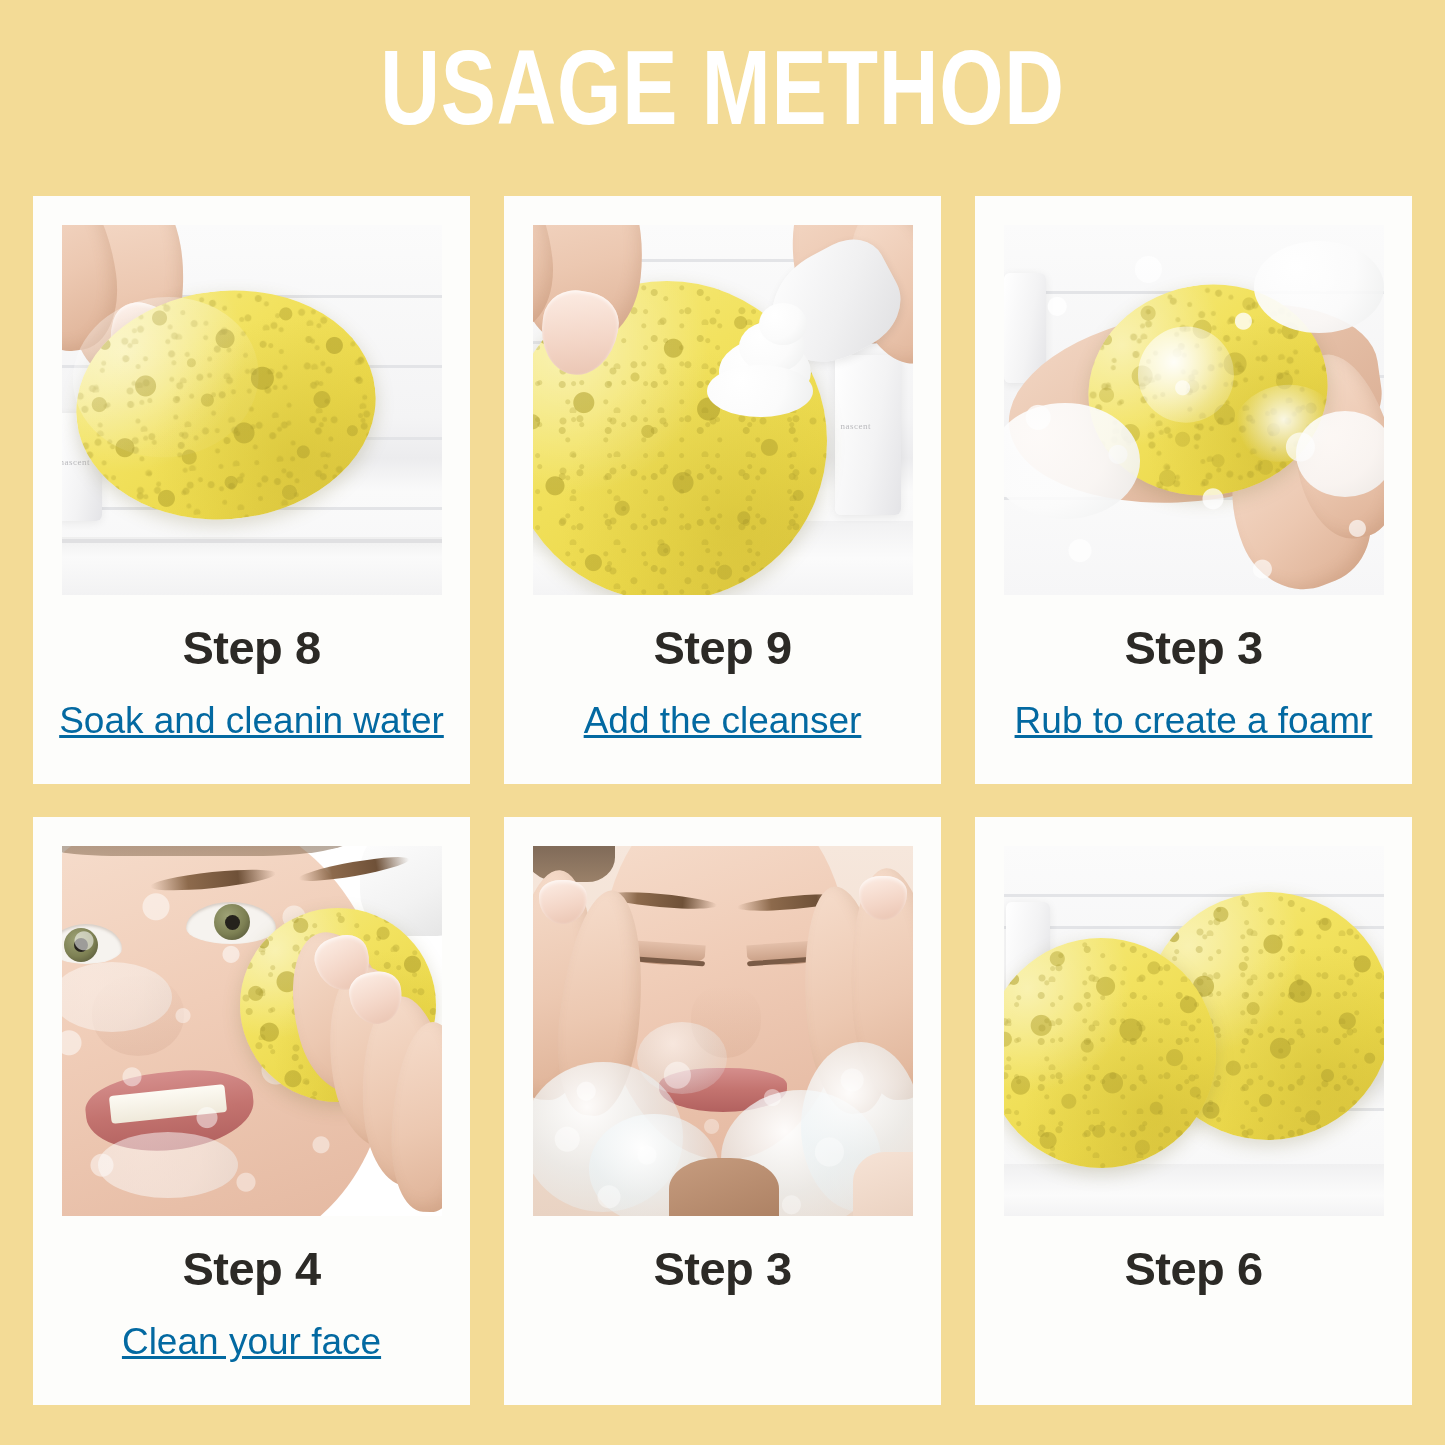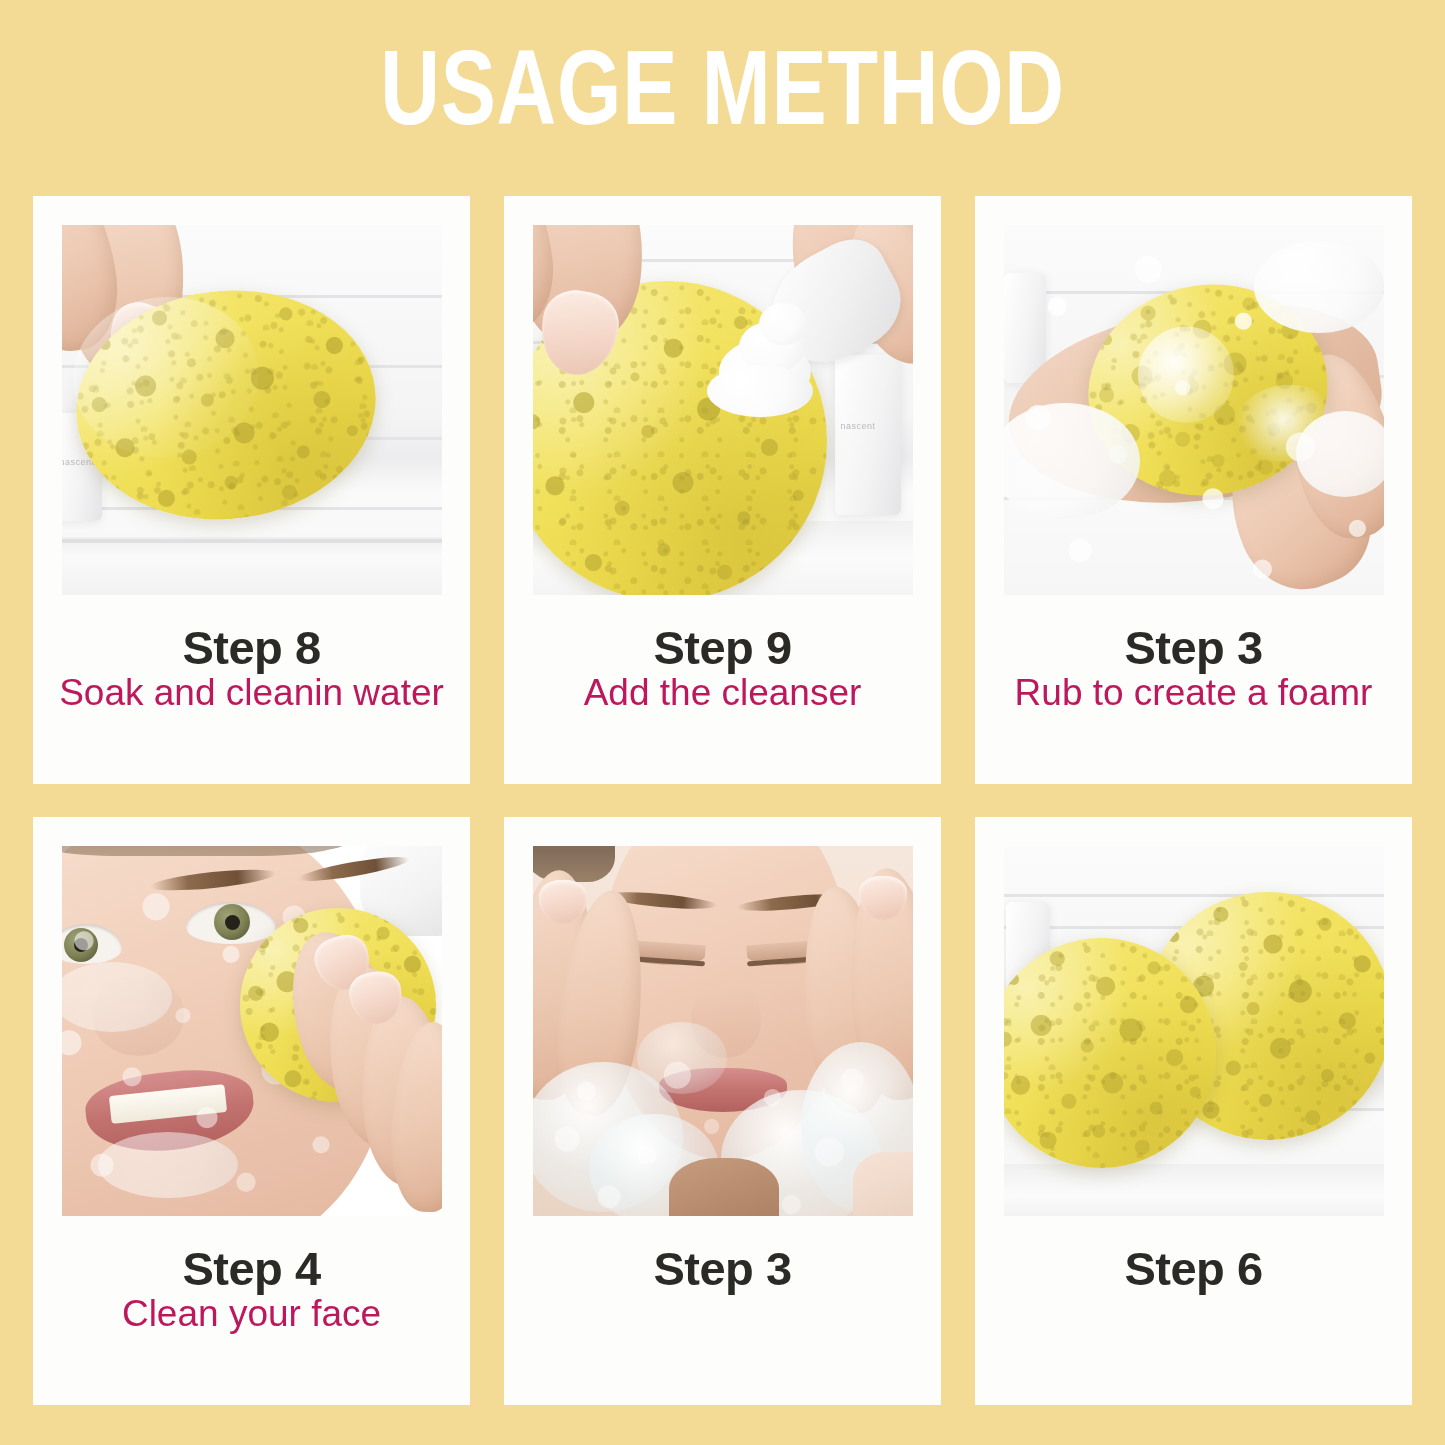--- a/index.html
+++ b/index.html
@@ -72,25 +72,26 @@
   .step-title {
     margin-top: 29px;
     font-size: 47px;
     font-weight: 700;
     color: #2c2a26;
     line-height: 1;
     letter-spacing: -0.5px;
   }
 
   .step-caption {
-    margin-top: 3px;
+    margin-top: 31px;
     font-size: 37px;
-    color: #be185d;
+    color: #0369a1;
     line-height: 1;
     white-space: nowrap;
+    text-decoration: underline;
   }
 
   
 
   
   .bg-tile {
     position: absolute;
     inset: 0;
     background:
       linear-gradient(180deg, #fbfbfb 0%, #f4f4f5 52%, #ececee 63%, #fafafa 72%, #f6f6f7 100%);
@@ -181,21 +182,21 @@
     position: absolute;
     background: linear-gradient(100deg, #ffffff 0%, #f3f3f4 58%, #e4e4e7 100%);
     border-radius: 6px;
     box-shadow: 0 2px 10px rgba(0,0,0,0.07);
   }
   .bottle-label {
     position: absolute;
     font-size: 9px;
     color: #b9b9bd;
     letter-spacing: 0.5px;
-    font-family: Liberation Sans, sans-serif;
+    font-family: Liberation Serif, serif;
   }
 
   
   .foam-blob {
     position: absolute;
     border-radius: 50%;
     background: radial-gradient(circle at 32% 28%, #ffffff 0%, #fbfbfb 55%, #eceded 100%);
   }
   .bubbles {
     position: absolute;

